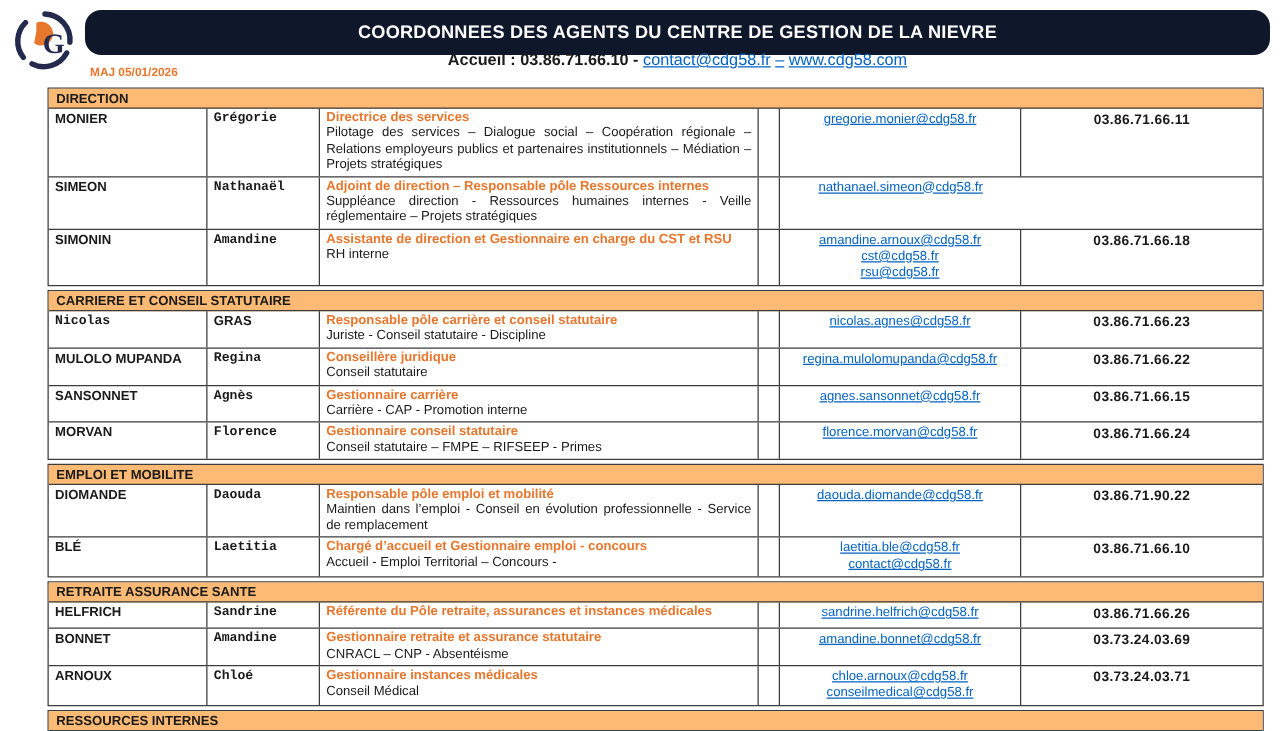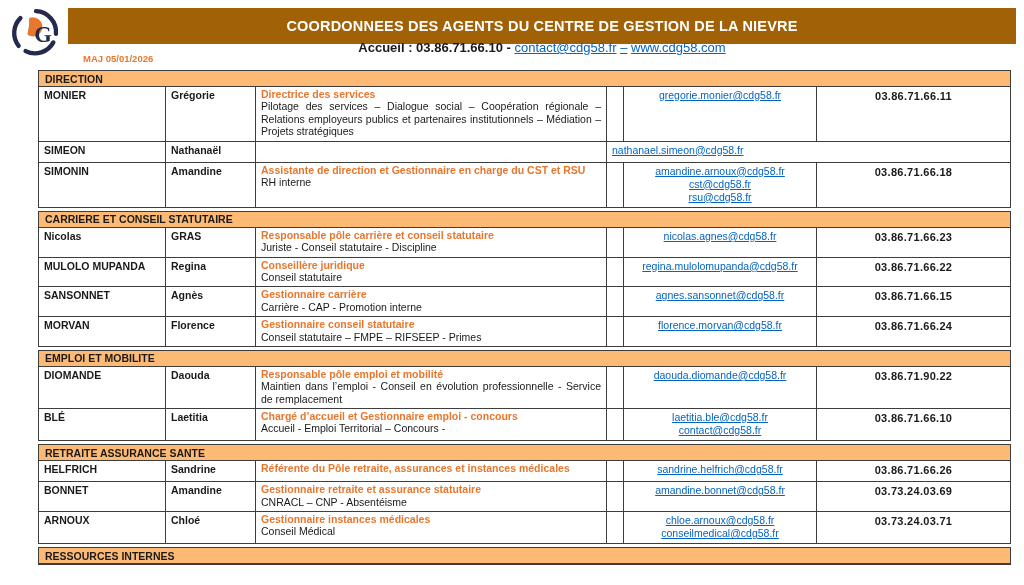--- a/index.html
+++ b/index.html
@@ -3,40 +3,40 @@
 <meta charset="utf-8">
 <style>
   * { margin:0; padding:0; box-sizing:border-box; }
   html,body { width:1024px; height:585px; background:#ffffff; overflow:hidden;
     font-family:"Liberation Sans", sans-serif; }
   .page { position:relative; width:1024px; height:585px; background:#fff; }
 
   
   .logo { position:absolute; left:10px; top:6px; width:52px; height:52px; }
   .banner { position:absolute; left:68px; top:8px; width:948px; height:36px;
-    background:#a16207; display:flex; align-items:center; justify-content:center; }
+    background:#0f172a; display:flex; align-items:center; justify-content:center;border-radius:13px; }
   .banner-title { color:#ffffff; font-weight:bold; font-size:14.5px; letter-spacing:.2px; }
-  .maj { position:absolute; left:83px; top:53px; color:#E8772E; font-weight:bold; font-size:9.5px; }
+  .maj { position:absolute; left:72px; top:53px; color:#E8772E; font-weight:bold; font-size:9.5px; }
   .accueil-line { position:absolute; left:68px; top:40px; width:948px; text-align:center;
     font-size:13px; color:#1a1a1a; }
   .accueil-line .black { font-weight:bold; color:#1a1a1a; }
   .accueil-line a, .lnk { color:#0563C1; text-decoration:underline; cursor:pointer; }
 
   
   .tablewrap { position:absolute; left:38px; top:70px; width:973px; }
   .section { border:1.5px solid #3d3d3d; margin-bottom:3px; background:#fff; }
   .sec-head { background:#fdba74; font-weight:bold; font-size:10.5px; color:#1a1a1a;
     padding:1.5px 6px; border-bottom:1px solid #3d3d3d; }
   .row { display:grid; grid-template-columns:127px 90px 351px 17px 193px 1fr; }
   .row + .row { border-top:1px solid #3d3d3d; }
   .cell { border-right:1px solid #3d3d3d; padding:1px 5px 3px 5px; font-size:10.5px;
     line-height:1.18; color:#1a1a1a; min-height:20px; }
   .cell:last-child { border-right:none; }
   .c-last { font-weight:bold; padding-top:2px; }
-  .c-first { font-weight:bold; padding-top:2px; }
+  .c-first { font-weight:bold; padding-top:2px;font-family:Liberation Mono, monospace; }
   .c-role .role { color:#E8772E; font-weight:bold; }
   .c-role .desc { color:#1a1a1a; text-align:justify; }
   .c-gap { padding:0; }
   .c-mail { text-align:center; padding-top:2px; }
   .c-mail .lnk { display:block; font-size:10.5px; line-height:1.25; }
   .c-phone { text-align:center; font-weight:bold; font-size:11px; padding-top:3px;
     letter-spacing:.3px; }
 </style>
 </head>
 <body>
@@ -78,20 +78,24 @@
           </div>
           <div class="cell c-gap"></div>
           <div class="cell c-mail">
             <a class="lnk">gregorie.monier@cdg58.fr</a>
           </div>
           <div class="cell c-phone">03.86.71.66.11</div>
         </div>
         <div class="row">
           <div class="cell c-last">SIMEON</div>
           <div class="cell c-first">Nathanaël</div>
+          <div class="cell c-role">
+            <div class="role">Adjoint de direction – Responsable pôle Ressources internes</div>
+            <div class="desc">Suppléance direction - Ressources humaines internes - Veille réglementaire – Projets stratégiques</div>
+          </div>
           <div class="cell c-gap"></div>
           <div class="cell c-mail">
             <a class="lnk">nathanael.simeon@cdg58.fr</a>
           </div>
         </div>
         <div class="row">
           <div class="cell c-last">SIMONIN</div>
           <div class="cell c-first">Amandine</div>
           <div class="cell c-role">
             <div class="role">Assistante de direction et Gestionnaire en charge du CST et RSU</div>

